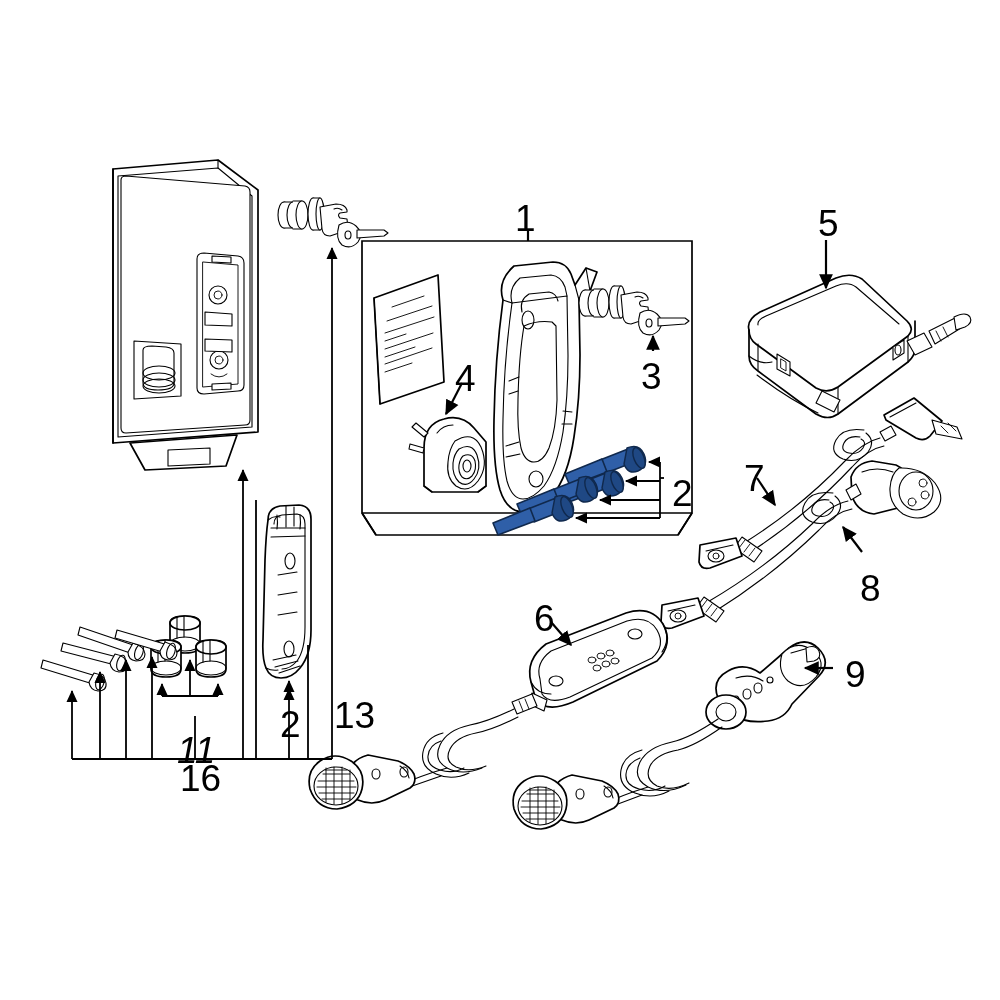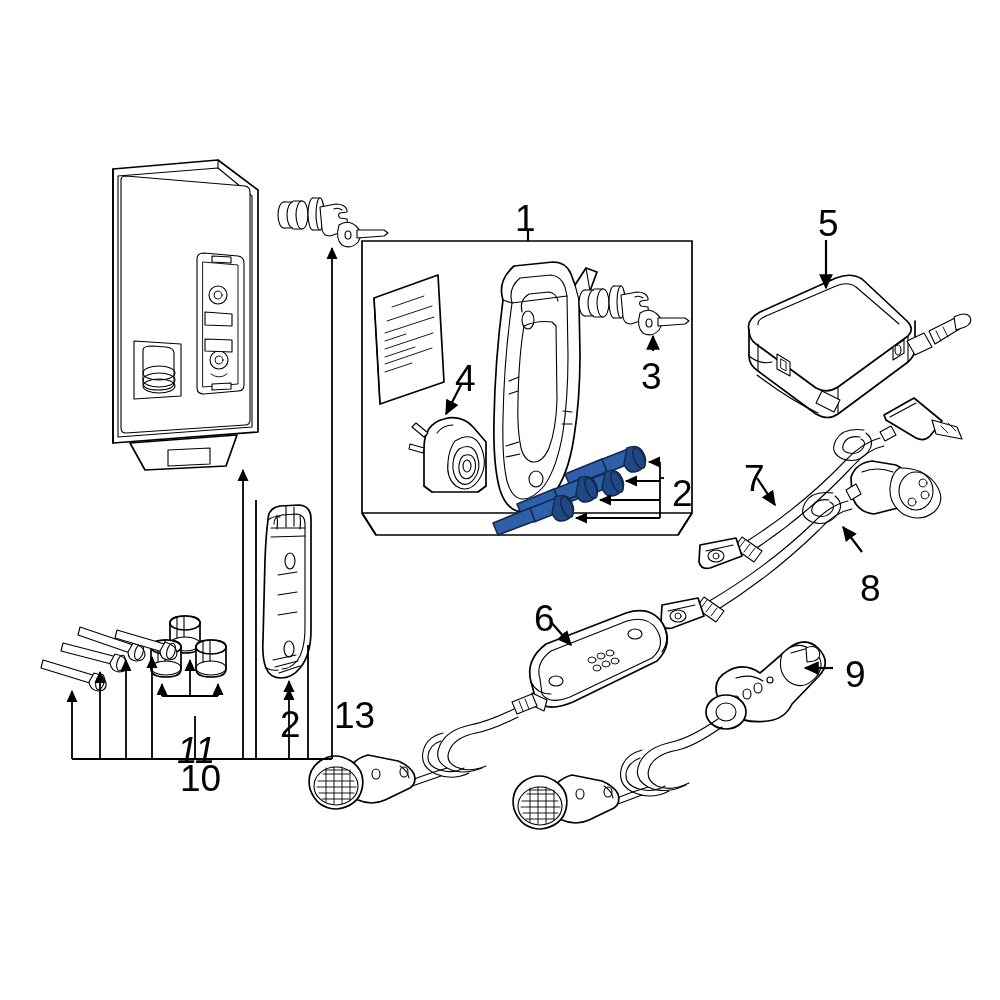--- a/index.html
+++ b/index.html
@@ -533,18 +533,18 @@
 
   <div class="callout-lbl" style="left:515px; top:200px;">1</div>
   <div class="callout-lbl" style="left:672px; top:475px;">2</div>
   <div class="callout-lbl" style="left:641px; top:358px;">3</div>
   <div class="callout-lbl" style="left:455px; top:360px;">4</div>
   <div class="callout-lbl" style="left:818px; top:205px;">5</div>
   <div class="callout-lbl" style="left:534px; top:600px;">6</div>
   <div class="callout-lbl" style="left:744px; top:460px;">7</div>
   <div class="callout-lbl" style="left:860px; top:570px;">8</div>
   <div class="callout-lbl" style="left:845px; top:656px;">9</div>
-  <div class="callout-lbl" style="left:180px; top:760px;">10</div>
+  <div class="callout-lbl" style="left:180px; top:760px;">16</div>
   <div class="callout-lbl" style="left:177px; top:732px;font-style:italic;">11</div>
   <div class="callout-lbl" style="left:280px; top:706px;">2</div>
   <div class="callout-lbl" style="left:322px; top:697px;margin-left:12px;">13</div>
 
 </div>
 
 </body></html>

